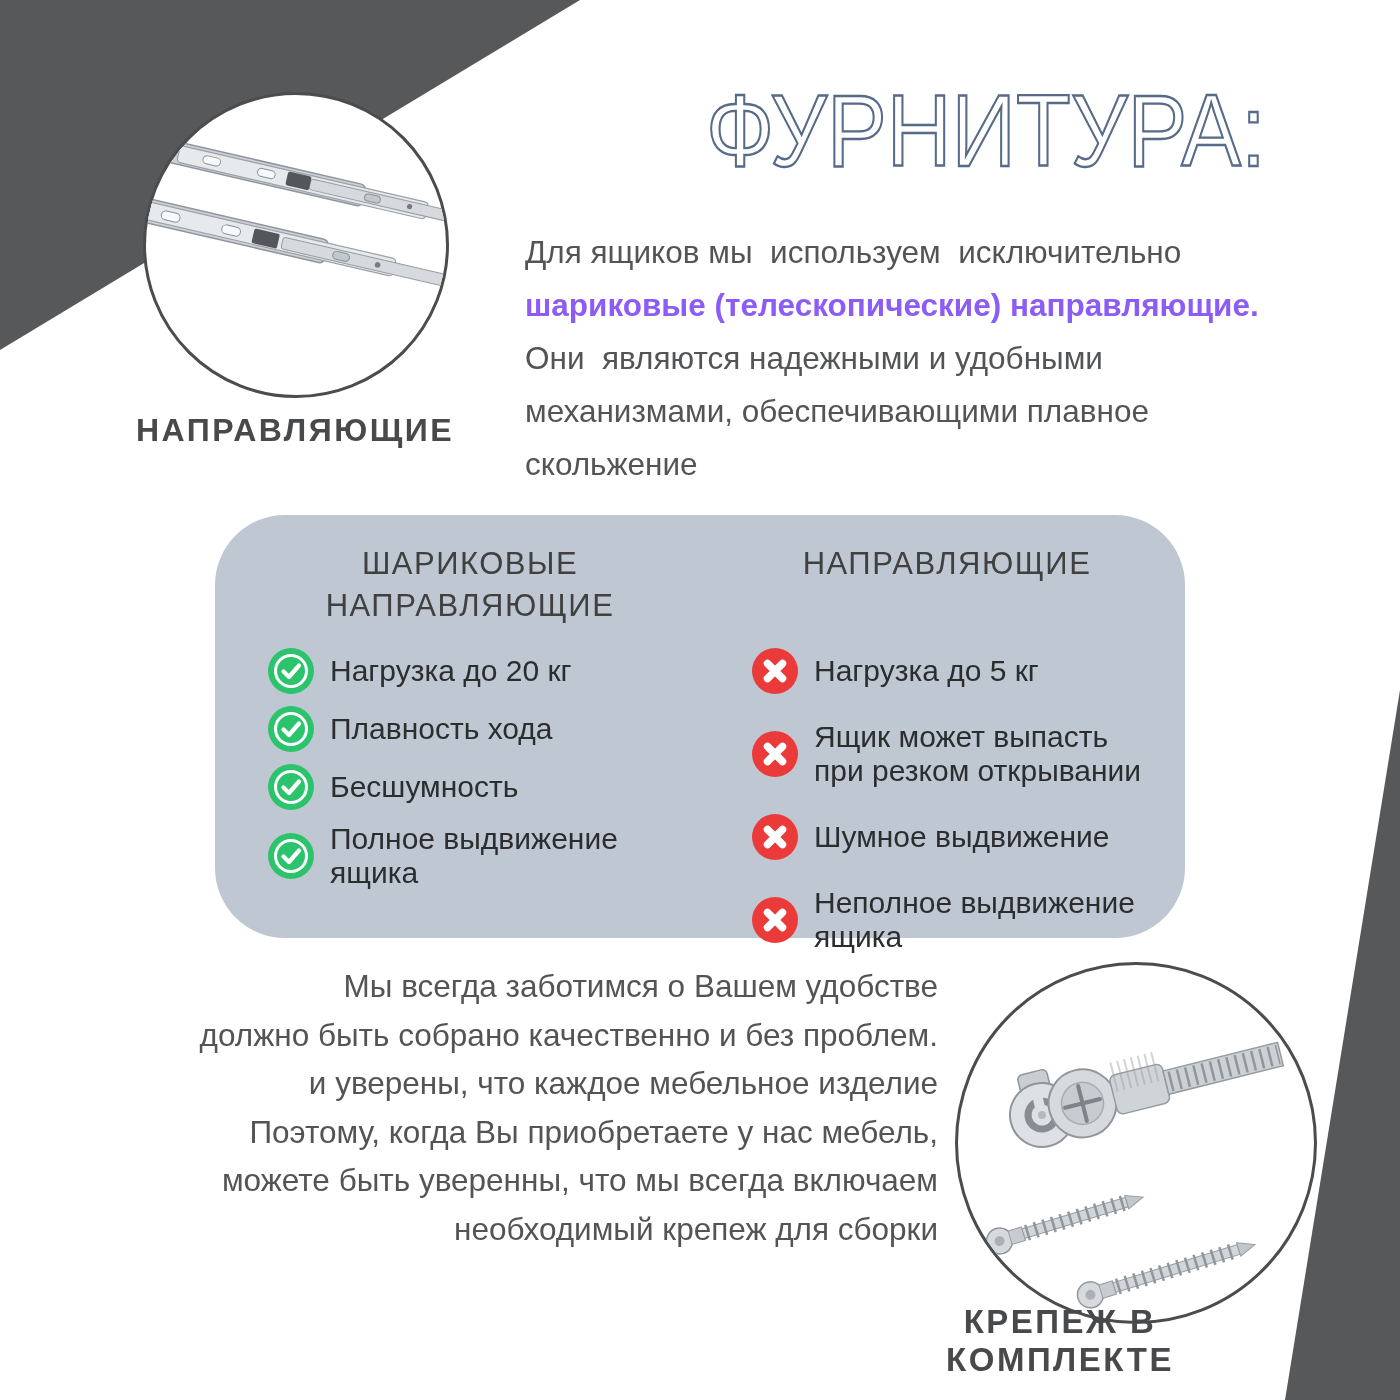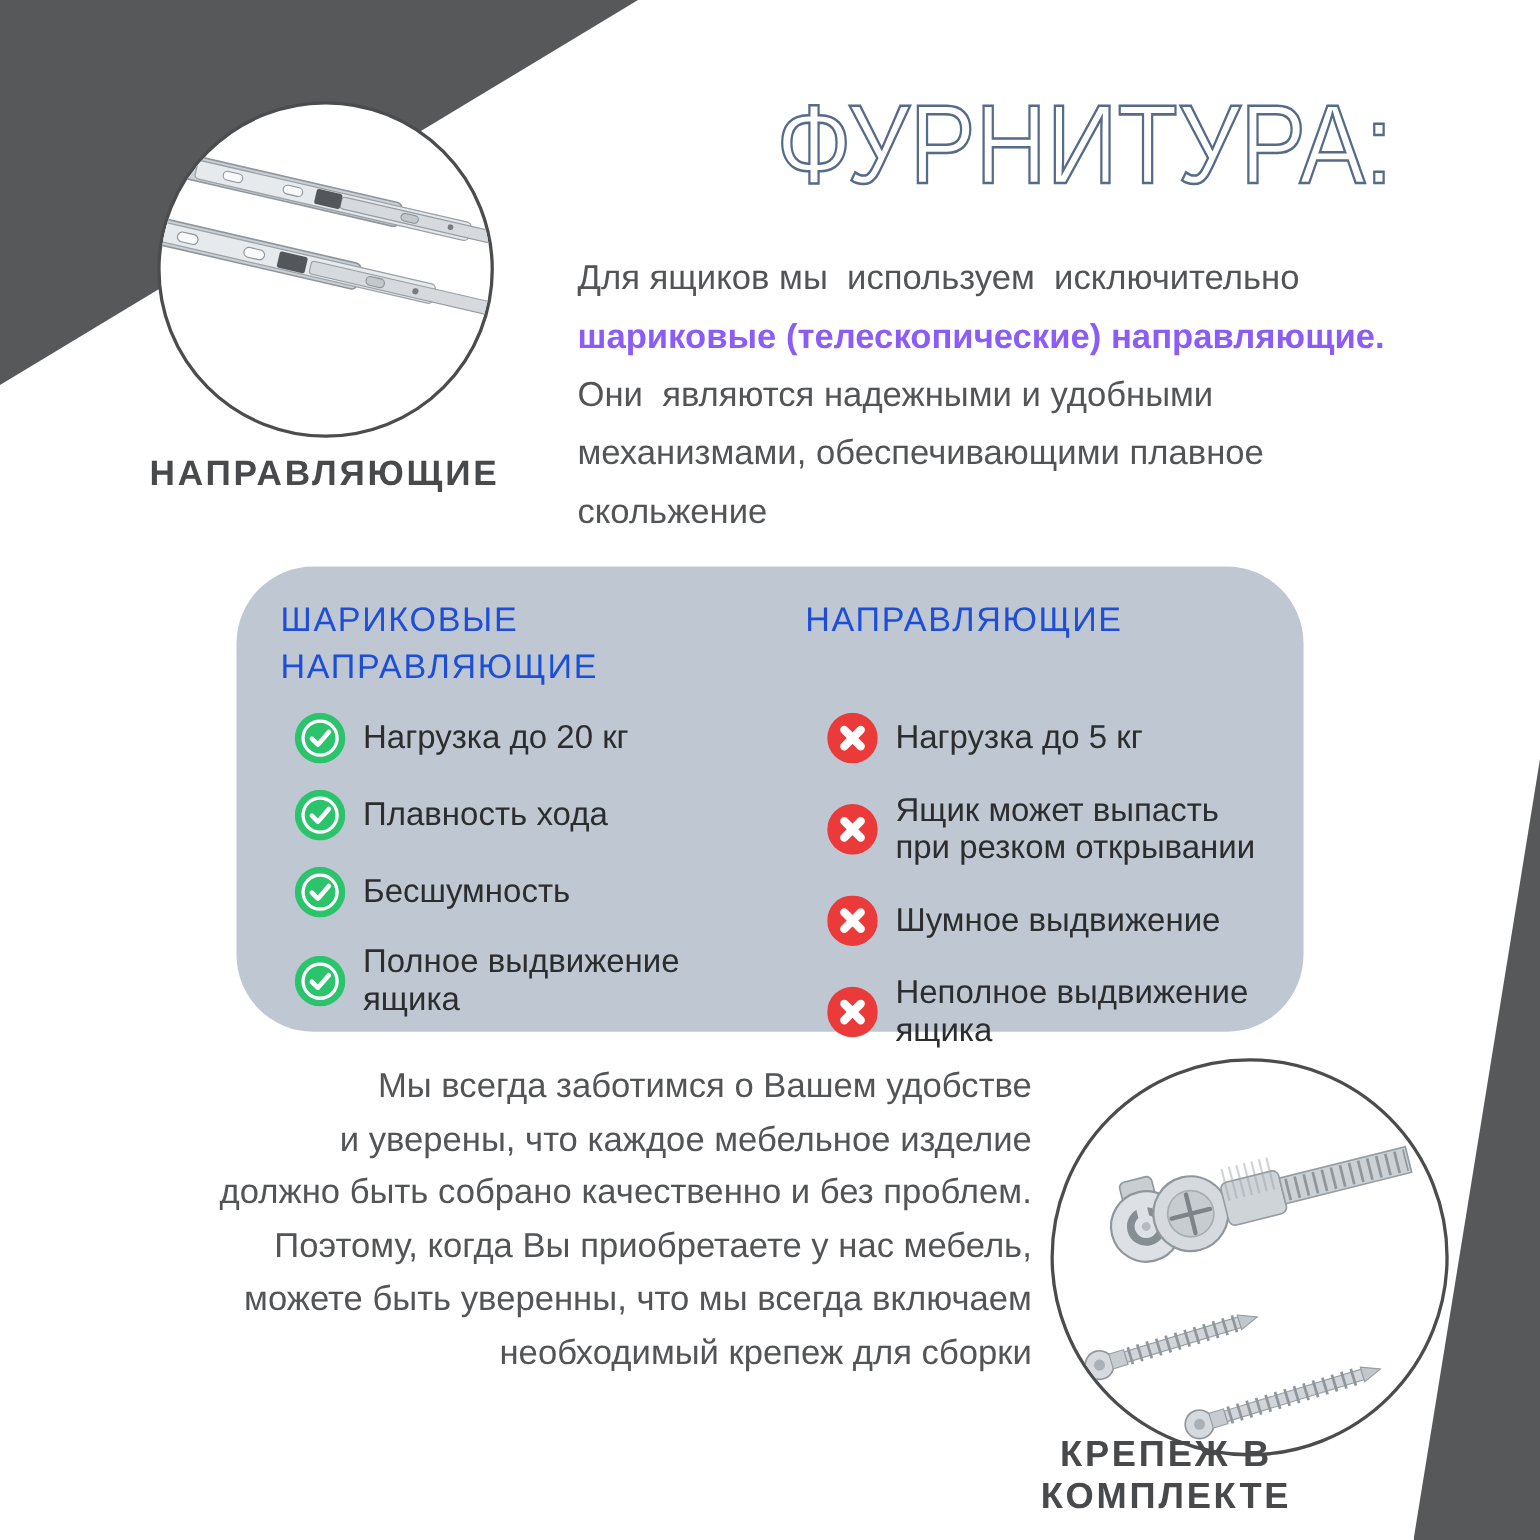--- a/index.html
+++ b/index.html
@@ -26,27 +26,27 @@
   .slides-label{left:110px;top:412px;width:370px;}
   .fasteners-label{left:860px;top:1303px;width:400px;font-size:33px;}
   
   .intro{position:absolute;left:525px;top:226px;width:745px;font-size:31.5px;line-height:53px;
     color:#525456;z-index:3;}
   .iline{white-space:pre;}
   .iline.bold{font-weight:bold;color:#8b5cf6;}
   
   .compare-box{position:absolute;left:215px;top:515px;width:970px;height:423px;
     background:#bfc7d2;border-radius:70px;z-index:2;}
-  .col-header{position:absolute;top:28px;text-align:left;font-size:31px;letter-spacing:1.5px;
-    color:#1d4ed8;line-height:42px;}
+  .col-header{position:absolute;top:28px;text-align:center;font-size:31px;letter-spacing:1.5px;
+    color:#404040;line-height:42px;}
   .col-header .hl{white-space:pre;}
   .left-h{left:40px;width:430px;}
   .right-h{left:517px;width:430px;}
   .items{position:absolute;top:133px;display:flex;flex-direction:column;}
-  .left-items{left:53px;width:445px;gap:24px;}
+  .left-items{left:53px;width:445px;gap:12px;}
   .right-items{left:537px;width:425px;gap:26px;}
   .row{display:flex;align-items:center;gap:16px;}
   .icon{width:46px;height:46px;flex:0 0 46px;}
   .itext{font-size:30px;color:#2b2d2f;line-height:34px;}
   
   .outro{position:absolute;left:58px;top:962px;width:880px;text-align:right;font-size:31.5px;
     line-height:48.5px;color:#525456;z-index:3;}
   .oline{white-space:pre;}
 </style>
 </head>
@@ -198,22 +198,22 @@
         <div class="itext">
           <div>Неполное выдвижение</div>
           <div>ящика</div>
         </div>
       </div>
     </div>
   </div>
 
   <div class="outro">
     <div class="oline">Мы всегда заботимся о Вашем удобстве</div>
+    <div class="oline">должно быть собрано качественно и без проблем.</div>
     <div class="oline">и уверены, что каждое мебельное изделие</div>
-    <div class="oline">должно быть собрано качественно и без проблем.</div>
     <div class="oline">Поэтому, когда Вы приобретаете у нас мебель,</div>
     <div class="oline">можете быть уверенны, что мы всегда включаем</div>
     <div class="oline">необходимый крепеж для сборки</div>
   </div>
 
   <div class="photo-circle fasteners-circle">
     <svg viewBox="0 0 356 356">
 
       <g transform="translate(84 150) rotate(-14)">
         <rect x="-15" y="-44" width="30" height="20" rx="5" fill="#c9ced3" stroke="#8f969c" stroke-width="1.5"></rect>

